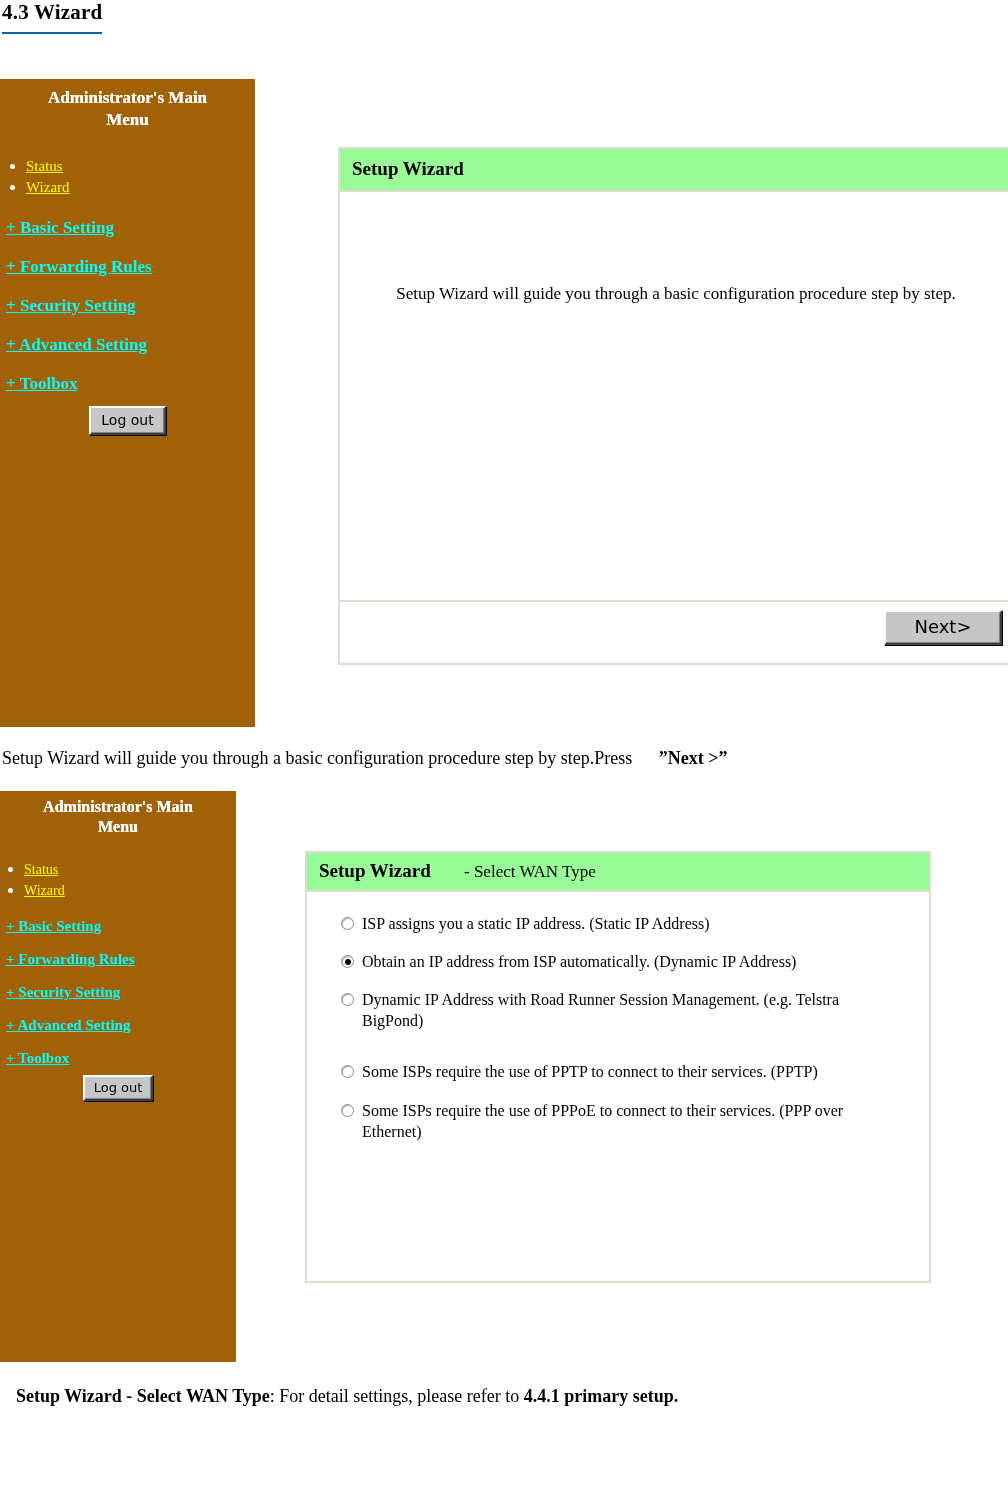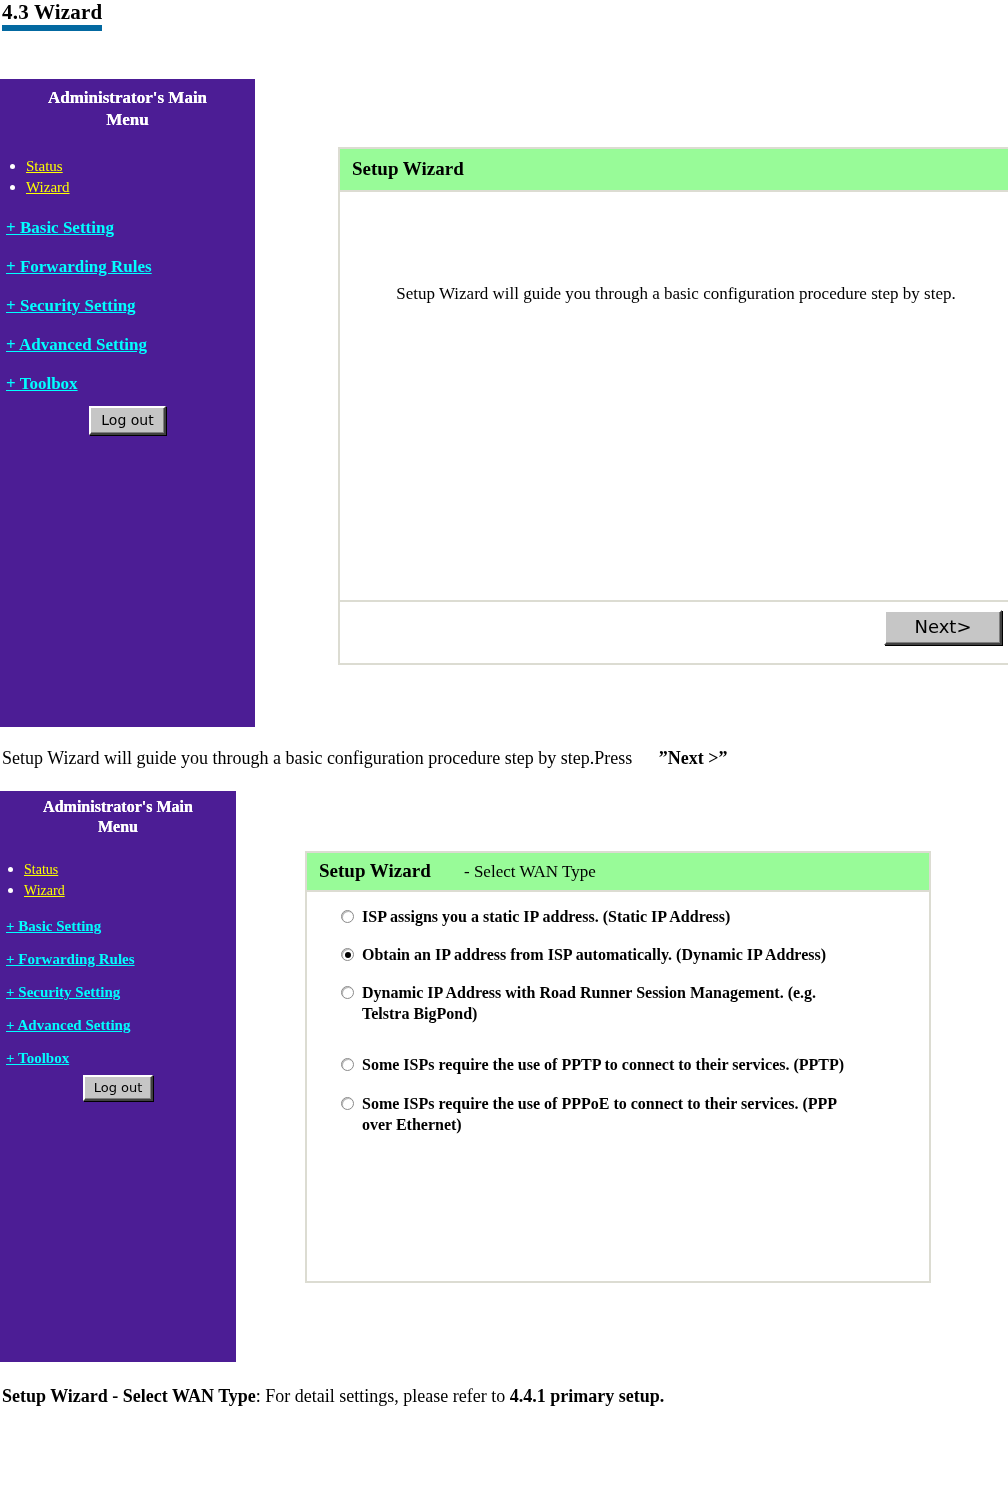--- a/index.html
+++ b/index.html
@@ -21,28 +21,28 @@
   .doc-title {
     position: absolute;
     left: 2px;
     top: 0px;
     font-size: 21px;
     font-weight: bold;
     letter-spacing: 0.2px;
     white-space: nowrap;
   }
   .doc-title .ul-blue {
-    border-bottom: 6px solid #0369a1;
-    padding-bottom: 1px;
+    border-bottom: 2px solid #0369a1;
+    padding-bottom: 8px;
   }
 
   
   .sidebar {
     position: absolute;
-    background: #4c1d95;
+    background: #a16207;
     color: #ffffff;
     box-sizing: border-box;
     overflow: hidden;
   }
   .sidebar .nav-title {
     text-align: center;
     font-weight: bold;
     font-size: 17px;
     line-height: 1.28;
     padding-top: 8px;
@@ -127,21 +127,21 @@
     padding: 8px 10px 8px 10px;
   }
 
   .intro-text {
     font-size: 17px;
     text-align: center;
     padding-top: 92px;
   }
 
   
-  .opt-list { padding: 14px 0 6px 0; font-weight: bold; }
+  .opt-list { padding: 21px 0 6px 0; }
   .opt-row {
     display: flex;
     align-items: flex-start;
     font-size: 16px;
     line-height: 1.32;
     padding: 0 14px 0 34px;
     margin-bottom: 17px;
   }
   .radio {
     width: 11px;
@@ -293,17 +293,17 @@
         <span class="radio"></span>
         <span class="opt-label">Some ISPs require the use of PPPoE to connect to their services. (PPP over Ethernet)</span>
       </div>
 
 
     </div>
   </div>
 
 </div>
 
-<div class="caption" style="left:2px; top:1386px;">
+<div class="caption" style="left:16px; top:1386px;">
   <b>Setup Wizard - Select WAN Type</b><span>: For detail settings, please refer to </span><b>4.4.1 primary setup.</b>
 </div>
 
 <div class="page-num" style="top:1497px;font-family:Liberation Mono, monospace;">14</div>
 
 </body></html>

